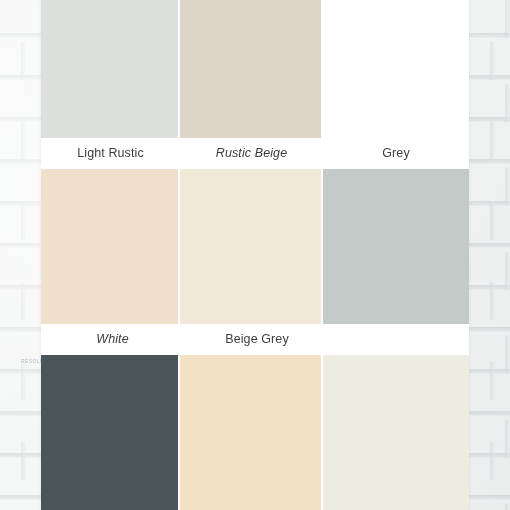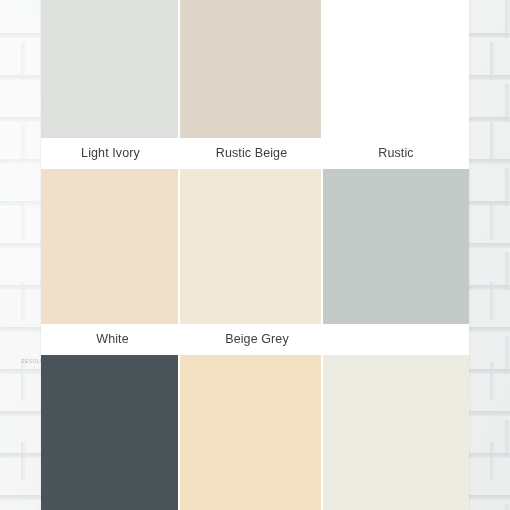--- a/index.html
+++ b/index.html
@@ -156,21 +156,21 @@
     flex: 0 0 auto;
     display: flex;
     align-items: center;
     justify-content: center;
     font-size: 12.5px;
     color: #3d3d3d;
     letter-spacing: .1px;
     box-sizing: border-box;
   }
   .label-cell.c1 { width: 139px; }
-  .label-cell.c2 { width: 143px; }
+  .label-cell.c2 { width: 143px; font-style: italic; }
   .label-cell.c3 { width: 146px; }
 
   .spacer-strip { height: 2px; background: #ffffff; width: 100%; }
 
   
   .chart-shadow {
     position: absolute;
     left: 41px;
     top: -2px;
     width: 428px;
@@ -198,23 +198,23 @@
         </div>
         <div class="swatch-cell c2">
           <div class="swatch-color" style="background:#ddd5c7"></div>
         </div>
         <div class="swatch-cell c3">
           <div class="swatch-color" style="background:#ffffff"></div>
         </div>
       </div>
     </div>
     <div class="label-strip">
-      <div class="label-cell c1">Light Ivory</div>
+      <div class="label-cell c1">Light Rustic</div>
       <div class="label-cell c2">Rustic Beige</div>
-      <div class="label-cell c3">Rustic</div>
+      <div class="label-cell c3">Grey</div>
     </div>
     <div class="spacer-strip"></div>
 
     <div class="swatch-row row-h2">
       <div class="swatch-cells">
         <div class="swatch-cell c1">
           <div class="swatch-color" style="background:#f0dfcb"></div>
         </div>
         <div class="swatch-cell c2">
           <div class="swatch-color" style="background:#f1e9d8"></div>

